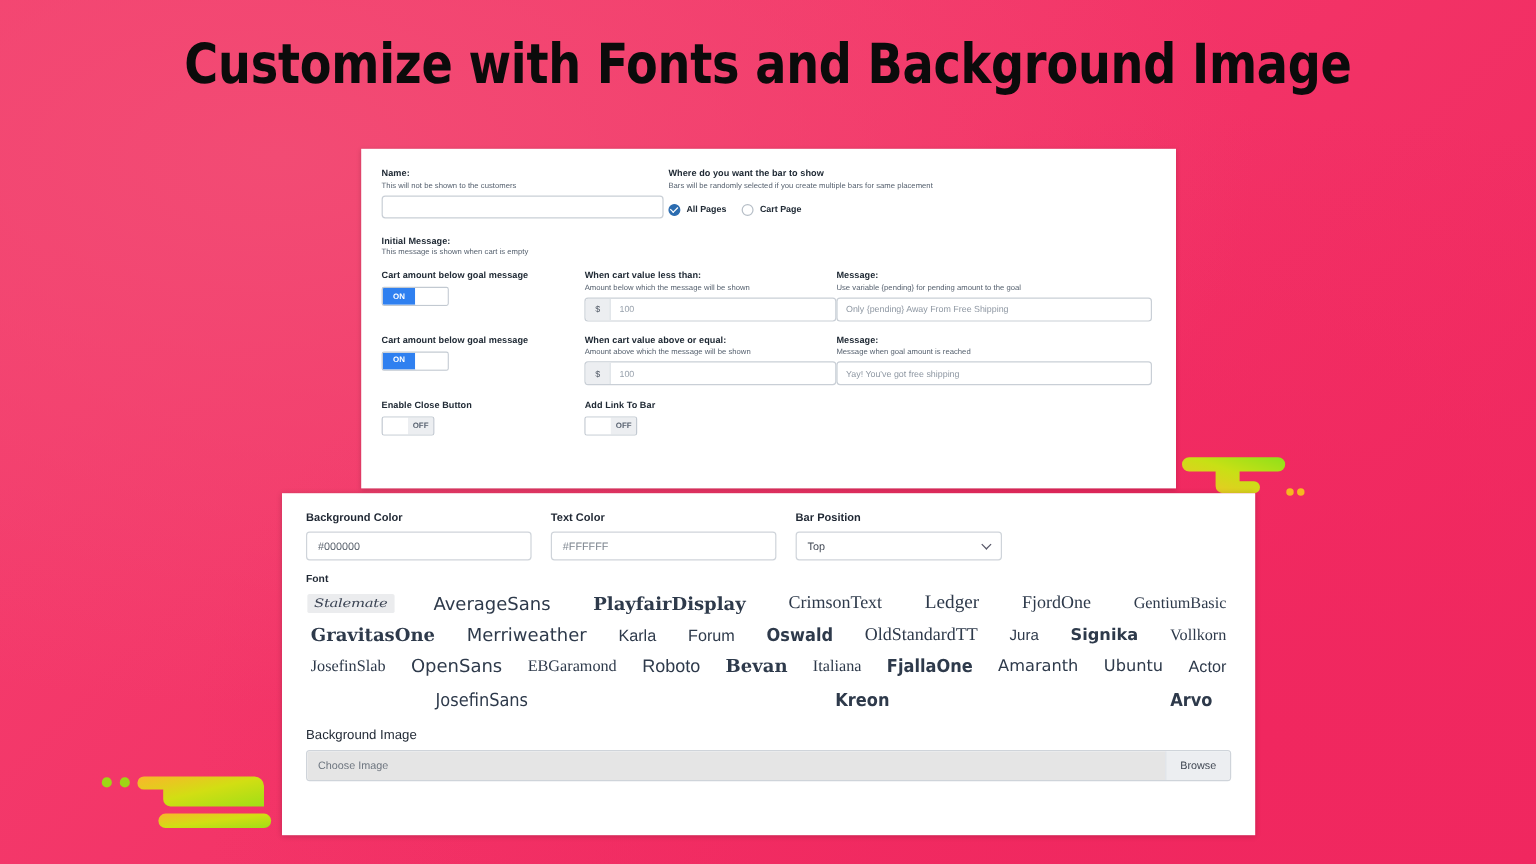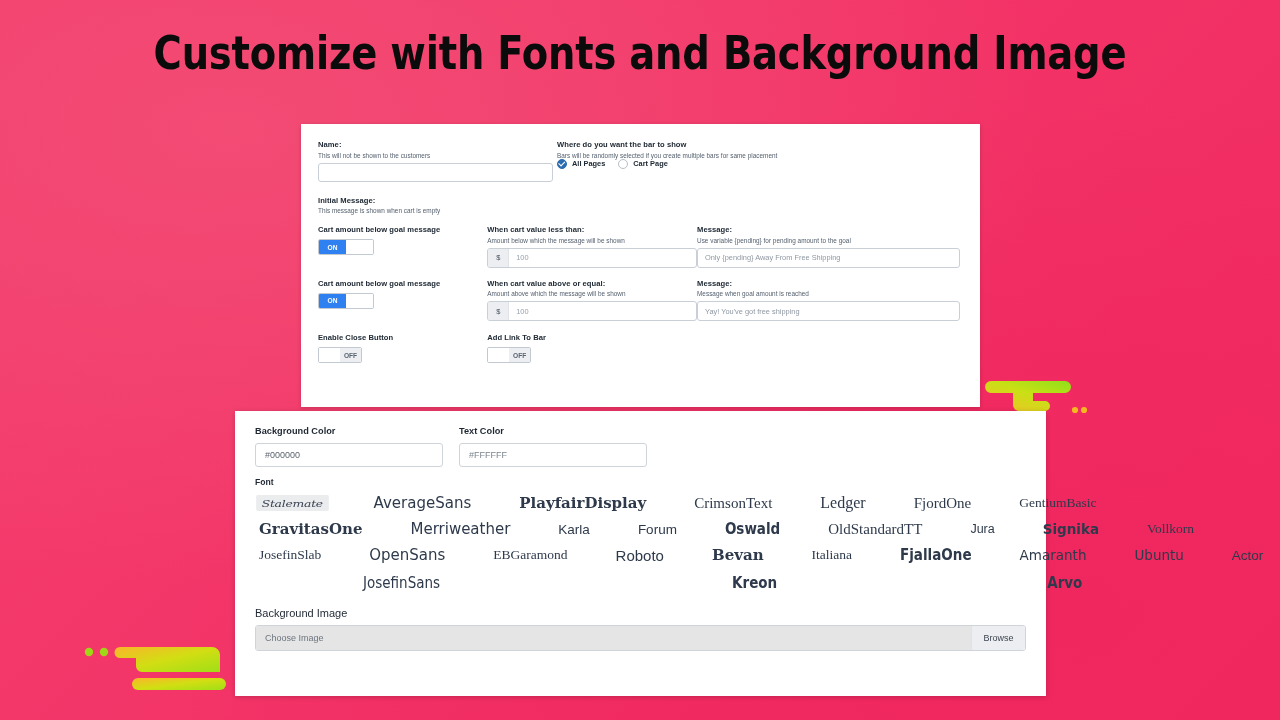--- a/index.html
+++ b/index.html
@@ -53,21 +53,21 @@
   }
   .tinput.tall { height:20px; }
 
   .grp { margin-top:4px; }
 
   .row2 { display:flex; }
   .col-l { width:235px; }
   .col-r { flex:1; padding-left:4px; }
 
   
-  .radios { display:flex; align-items:center; gap:13px; margin-top:0; }
+  .radios { display:flex; align-items:center; gap:13px; margin-top:11px; }
   .radio { display:flex; align-items:center; gap:5px; }
   .rdot { width:10px; height:10px; border-radius:50%; border:1px solid #b6bec7; background:#fff;
           display:flex; align-items:center; justify-content:center; }
   .rdot.on { background:#2b6cb0; border-color:#2b6cb0; }
   .rdot.on:after{ content:""; display:block; width:4.5px; height:2.5px; border-left:1.3px solid #fff;
           border-bottom:1.3px solid #fff; transform:rotate(-45deg) translate(0.3px,-0.8px); }
   .rlbl { font-size:7.4px; font-weight:700; color:#212b36; }
 
   
   .tri { display:flex; margin-top:11px; }
@@ -115,21 +115,21 @@
   .b-select { position:relative; height:24px; border:1px solid #cfd4da; border-radius:3px;
               background:#fff; margin-top:7px; display:flex; align-items:center;
               padding:0 9px; font-size:9px; color:#3f4652; }
   .b-select .chev { position:absolute; right:9px; top:50%; width:6px; height:6px;
                     border-right:1.3px solid #556; border-bottom:1.3px solid #556;
                     transform:translateY(-70%) rotate(45deg); }
 
   
   .font-label { margin-top:10px; font-size:8.6px; font-weight:700; color:#1f2733; padding-left:8px; }
   .font-grid { padding:4px 6px 0 6px; }
-  .f-row { display:flex; align-items:center; justify-content:space-between;gap:36px; }
+  .f-row { display:flex; align-items:center; justify-content:space-between; }
   .f-item { color:#2e3a4b; white-space:nowrap; padding:3px 6px; border-radius:2px; }
   .f-item.sel { background:#ebecee; }
 
   
   .ff-script   { font-family:"DejaVu Serif",serif; font-style:italic; font-size:9px;
                  transform:scaleY(.72) scaleX(.92); letter-spacing:-.3px; color:#3b4454; }
   .ff-sans     { font-family:"DejaVu Sans",sans-serif; }
   .ff-lib      { font-family:"Liberation Sans",sans-serif; }
   .ff-serif    { font-family:"Liberation Serif",serif; }
   .ff-dserif   { font-family:"DejaVu Serif",serif; }
@@ -282,20 +282,27 @@
 
   <div class="b-row">
     <div class="b-cell" style="width:204px">
       <div class="b-lbl">Background Color</div>
       <div class="b-input">#000000</div>
     </div>
     <div class="b-cell" style="width:204px">
       <div class="b-lbl">Text Color</div>
       <div class="b-input ph">#FFFFFF</div>
     </div>
+    <div class="b-cell" style="width:188px">
+      <div class="b-lbl">Bar Position</div>
+      <div class="b-select">
+        <span>Top</span>
+        <span class="chev"></span>
+      </div>
+    </div>
   </div>
 
   <div class="font-label">Font</div>
 
   <div class="font-grid">
 
     <div class="f-row">
       <span class="f-item sel ff-script fs-sm">Stalemate</span>
       <span class="f-item ff-sans fs-md">AverageSans</span>
       <span class="f-item ff-dserif bold fs-md">PlayfairDisplay</span>

